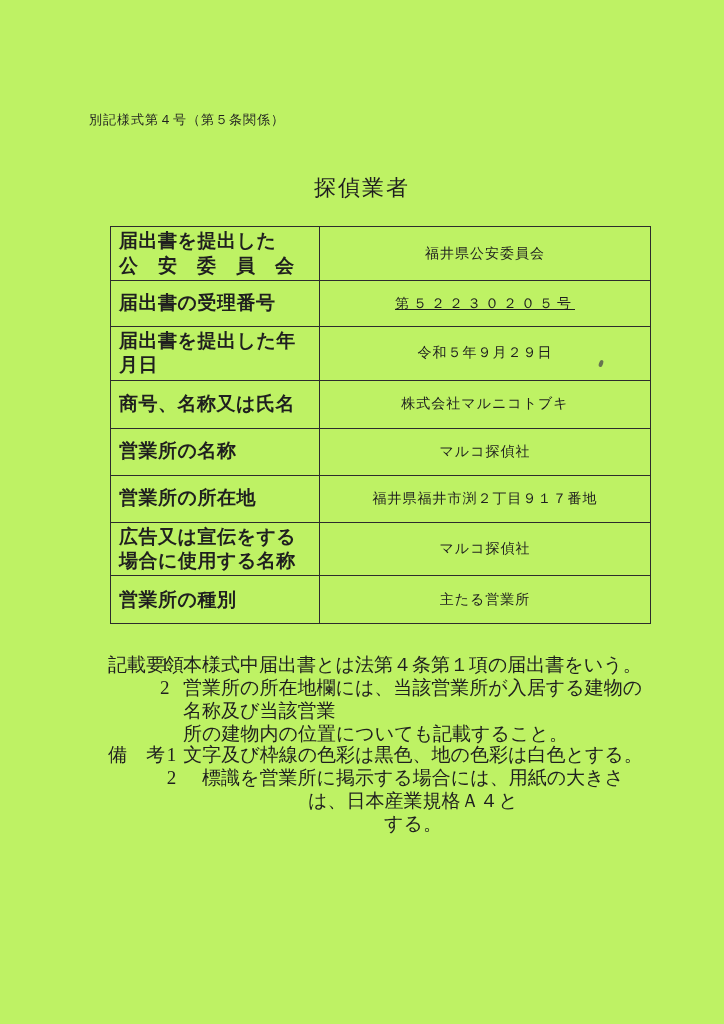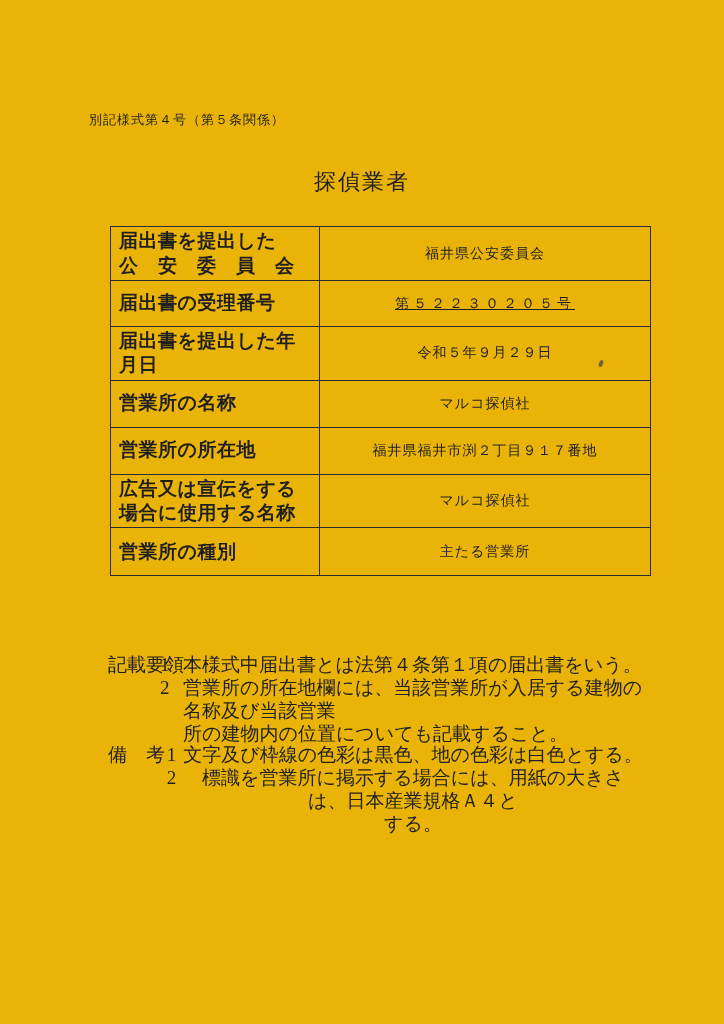--- a/index.html
+++ b/index.html
@@ -4,37 +4,37 @@
 <style>
   html, body {
     margin: 0;
     padding: 0;
     background: #ffffff;
   }
   .page {
     position: relative;
     width: 724px;
     height: 1024px;
-    background: #eab308;
+    background: #bef264;
     font-family: "Liberation Serif", "DejaVu Serif", serif;
     color: #1f1f1f;
     overflow: hidden;
   }
   .form-ref {
     position: absolute;
     left: 89px;
     top: 111px;
     font-size: 13px;
     letter-spacing: 1px;
     white-space: nowrap;
   }
   .doc-title {
     position: absolute;
     left: 0;
-    top: 167px;
+    top: 173px;
     width: 724px;
     text-align: center;
     font-size: 22px;
     letter-spacing: 2px;
     font-weight: 500;
   }
   .reg-table {
     position: absolute;
     left: 110px;
     top: 226px;
@@ -122,20 +122,24 @@
       </tr>
       <tr style="height:46px;">
         <td class="label-cell">届出書の受理番号</td>
         <td class="value-cell value-spread">第５２２３０２０５号</td>
       </tr>
       <tr style="height:52px;">
         <td class="label-cell">届出書を提出した年
 月日</td>
         <td class="value-cell">令和５年９月２９日</td>
       </tr>
+      <tr style="height:48px;">
+        <td class="label-cell">商号、名称又は氏名</td>
+        <td class="value-cell">株式会社マルニコトブキ</td>
+      </tr>
       <tr style="height:47px;">
         <td class="label-cell">営業所の名称</td>
         <td class="value-cell">マルコ探偵社</td>
       </tr>
       <tr style="height:47px;">
         <td class="label-cell">営業所の所在地</td>
         <td class="value-cell">福井県福井市渕２丁目９１７番地</td>
       </tr>
       <tr style="height:52px;">
         <td class="label-cell">広告又は宣伝をする

